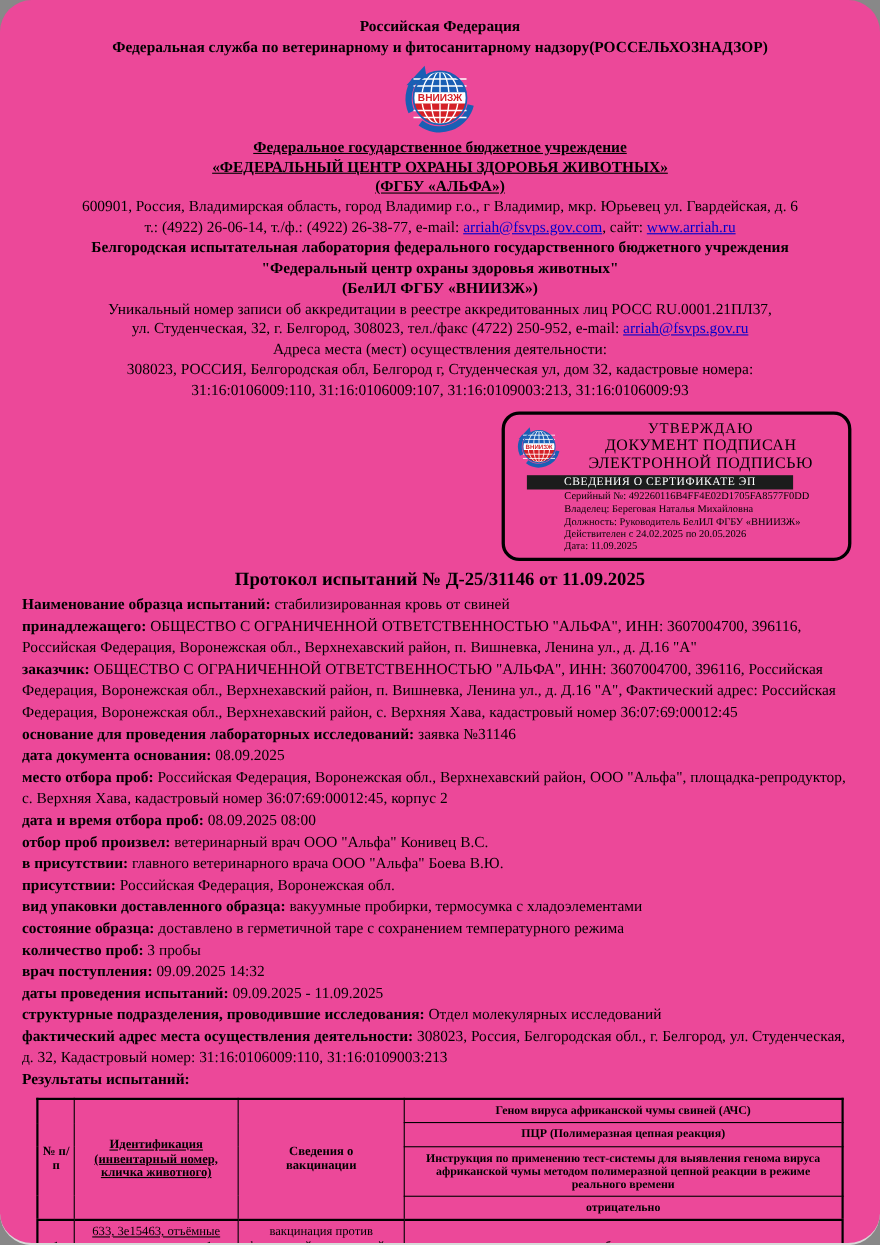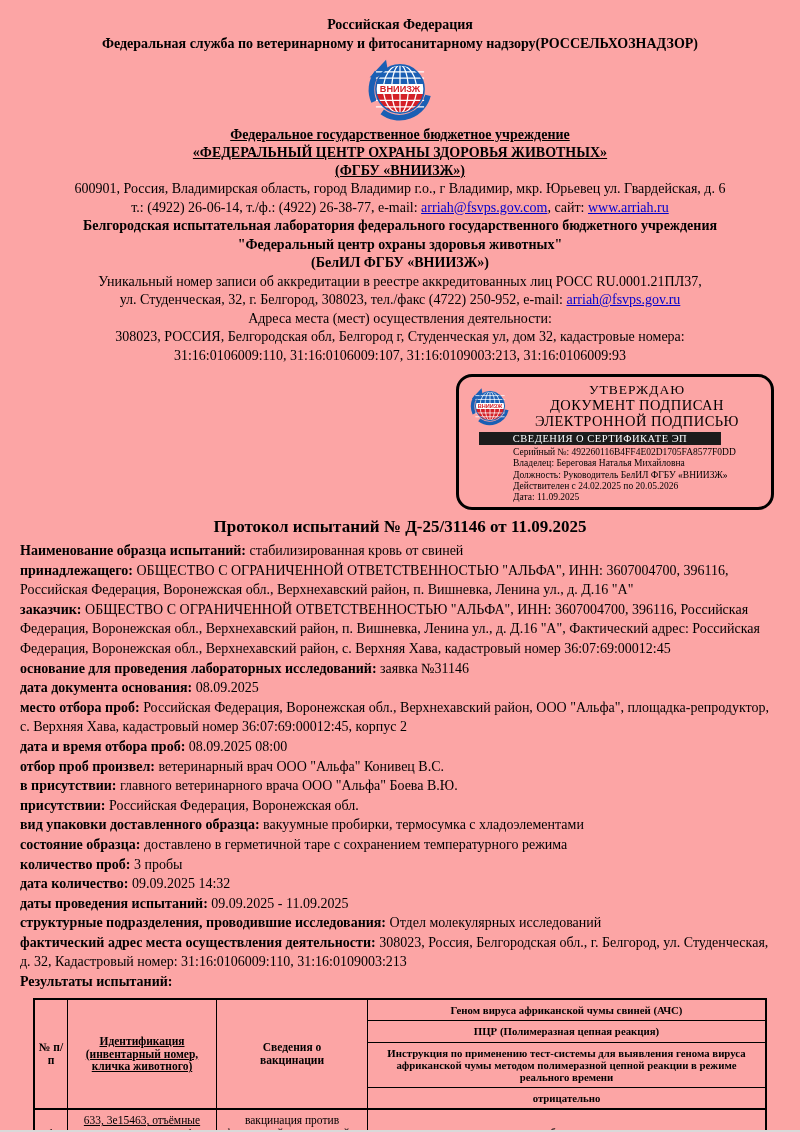--- a/index.html
+++ b/index.html
@@ -1,19 +1,19 @@
 <!DOCTYPE html>
 <html lang="ru"><head>
 <meta charset="utf-8">
 <style>
   html,body{margin:0;padding:0;background:#888;}
   .page{
-    width:800px;height:1132px;margin:0 auto;background:#fca5a5;color:#000;
+    width:800px;height:1132px;margin:0 auto;background:#ec4899;color:#000;
     font-family:"Liberation Serif",serif;position:relative;overflow:hidden;
-    border-bottom:2px solid #d9d9d9;box-sizing:border-box;
+    border-bottom:2px solid #d9d9d9;box-sizing:border-box;border-radius:29px;
   }
   
   .hdr{text-align:center;padding-top:16px;}
   .hdr p{margin:0;}
   .b{font-weight:bold;}
   .h-line{font-size:14px;line-height:18.5px;}
   .h-line2{font-size:14px;line-height:18px;text-decoration:underline;}
   .logo-wrap{height:68px;margin:3px 0 2px;}
   .logo-wrap svg{height:66px;width:72px;}
   a.lnk{color:#0000cc;text-decoration:underline;cursor:pointer;}
@@ -103,21 +103,21 @@
     <p class="h-line b">Федеральная служба по ветеринарному и фитосанитарному надзору(РОССЕЛЬХОЗНАДЗОР)</p>
 
     <div class="logo-wrap">
       <svg viewBox="0 0 104 104">
           <use href="#vniizh-logo"></use>
         </svg>
     </div>
 
     <p class="h-line2 b">Федеральное государственное бюджетное учреждение</p>
     <p class="h-line2 b">«ФЕДЕРАЛЬНЫЙ ЦЕНТР ОХРАНЫ ЗДОРОВЬЯ ЖИВОТНЫХ»</p>
-    <p class="h-line2 b">(ФГБУ «ВНИИЗЖ»)</p>
+    <p class="h-line2 b">(ФГБУ «АЛЬФА»)</p>
     <p class="h-line">600901, Россия, Владимирская область, город Владимир г.о., г Владимир, мкр. Юрьевец ул. Гвардейская, д. 6</p>
     <p class="h-line"><span>т.: (4922) 26-06-14, т./ф.: (4922) 26-38-77, e-mail: </span><a class="lnk">arriah@fsvps.gov.com</a><span>, сайт: </span><a class="lnk">www.arriah.ru</a></p>
     <p class="h-line b">Белгородская испытательная лаборатория федерального государственного бюджетного учреждения</p>
     <p class="h-line b">"Федеральный центр охраны здоровья животных"</p>
     <p class="h-line b">(БелИЛ ФГБУ «ВНИИЗЖ»)</p>
     <p class="h-line">Уникальный номер записи об аккредитации в реестре аккредитованных лиц РОСС RU.0001.21ПЛ37,</p>
     <p class="h-line"><span>ул. Студенческая, 32, г. Белгород, 308023, тел./факс (4722) 250-952, e-mail: </span><a class="lnk">arriah@fsvps.gov.ru</a></p>
     <p class="h-line">Адреса места (мест) осуществления деятельности:</p>
     <p class="h-line">308023, РОССИЯ, Белгородская обл, Белгород г, Студенческая ул, дом 32, кадастровые номера:</p>
     <p class="h-line">31:16:0106009:110, 31:16:0106009:107, 31:16:0109003:213, 31:16:0106009:93</p>
@@ -153,21 +153,21 @@
       <p><b>основание для проведения лабораторных исследований:</b> заявка №31146</p>
       <p><b>дата документа основания:</b> 08.09.2025</p>
       <p><b>место отбора проб:</b> Российская Федерация, Воронежская обл., Верхнехавский район, ООО "Альфа", площадка-репродуктор, с. Верхняя Хава, кадастровый номер 36:07:69:00012:45, корпус 2</p>
       <p><b>дата и время отбора проб:</b> 08.09.2025 08:00</p>
       <p><b>отбор проб произвел:</b> ветеринарный врач ООО "Альфа" Конивец В.С.</p>
       <p><b>в присутствии:</b> главного ветеринарного врача ООО "Альфа" Боева В.Ю.</p>
       <p><b>присутствии:</b> Российская Федерация, Воронежская обл.</p>
       <p><b>вид упаковки доставленного образца:</b> вакуумные пробирки, термосумка с хладоэлементами</p>
       <p><b>состояние образца:</b> доставлено в герметичной таре с сохранением температурного режима</p>
       <p><b>количество проб:</b> 3 пробы</p>
-      <p><b>дата количество:</b> 09.09.2025 14:32</p>
+      <p><b>врач поступления:</b> 09.09.2025 14:32</p>
       <p><b>даты проведения испытаний:</b> 09.09.2025 - 11.09.2025</p>
       <p><b>структурные подразделения, проводившие исследования:</b> Отдел молекулярных исследований</p>
       <p><b>фактический адрес места осуществления деятельности:</b> 308023, Россия, Белгородская обл., г. Белгород, ул. Студенческая, д. 32, Кадастровый номер: 31:16:0106009:110, 31:16:0109003:213</p>
       <p><b>Результаты испытаний:</b></p>
     </div>
 
   <table class="res">
     <tbody>
       <tr>
         <td class="th c-num" rowspan="4">№ п/п</td>

